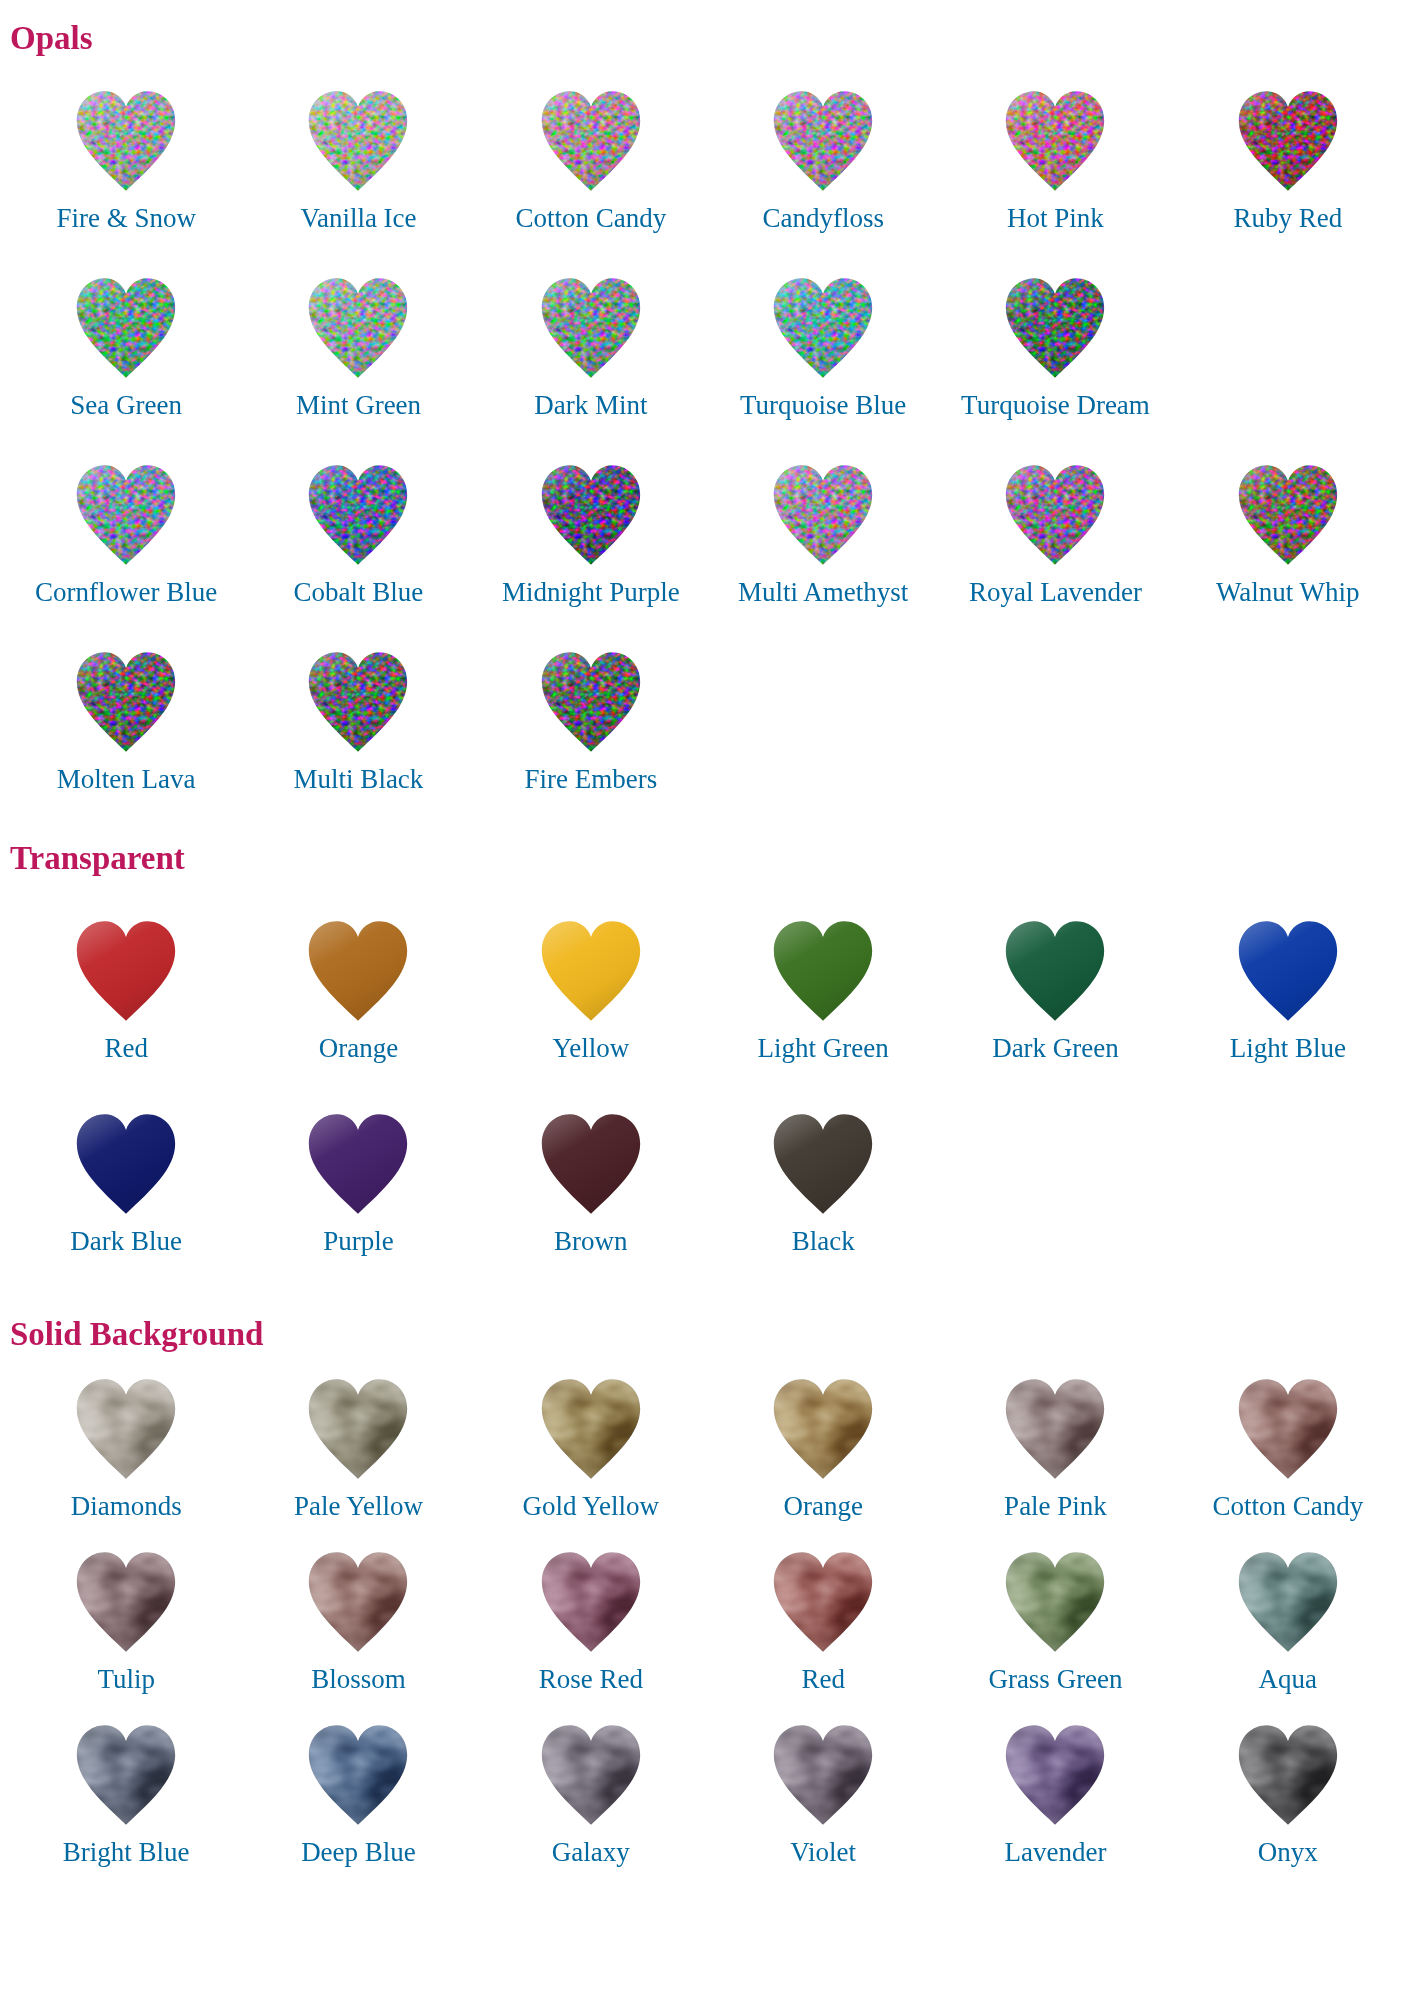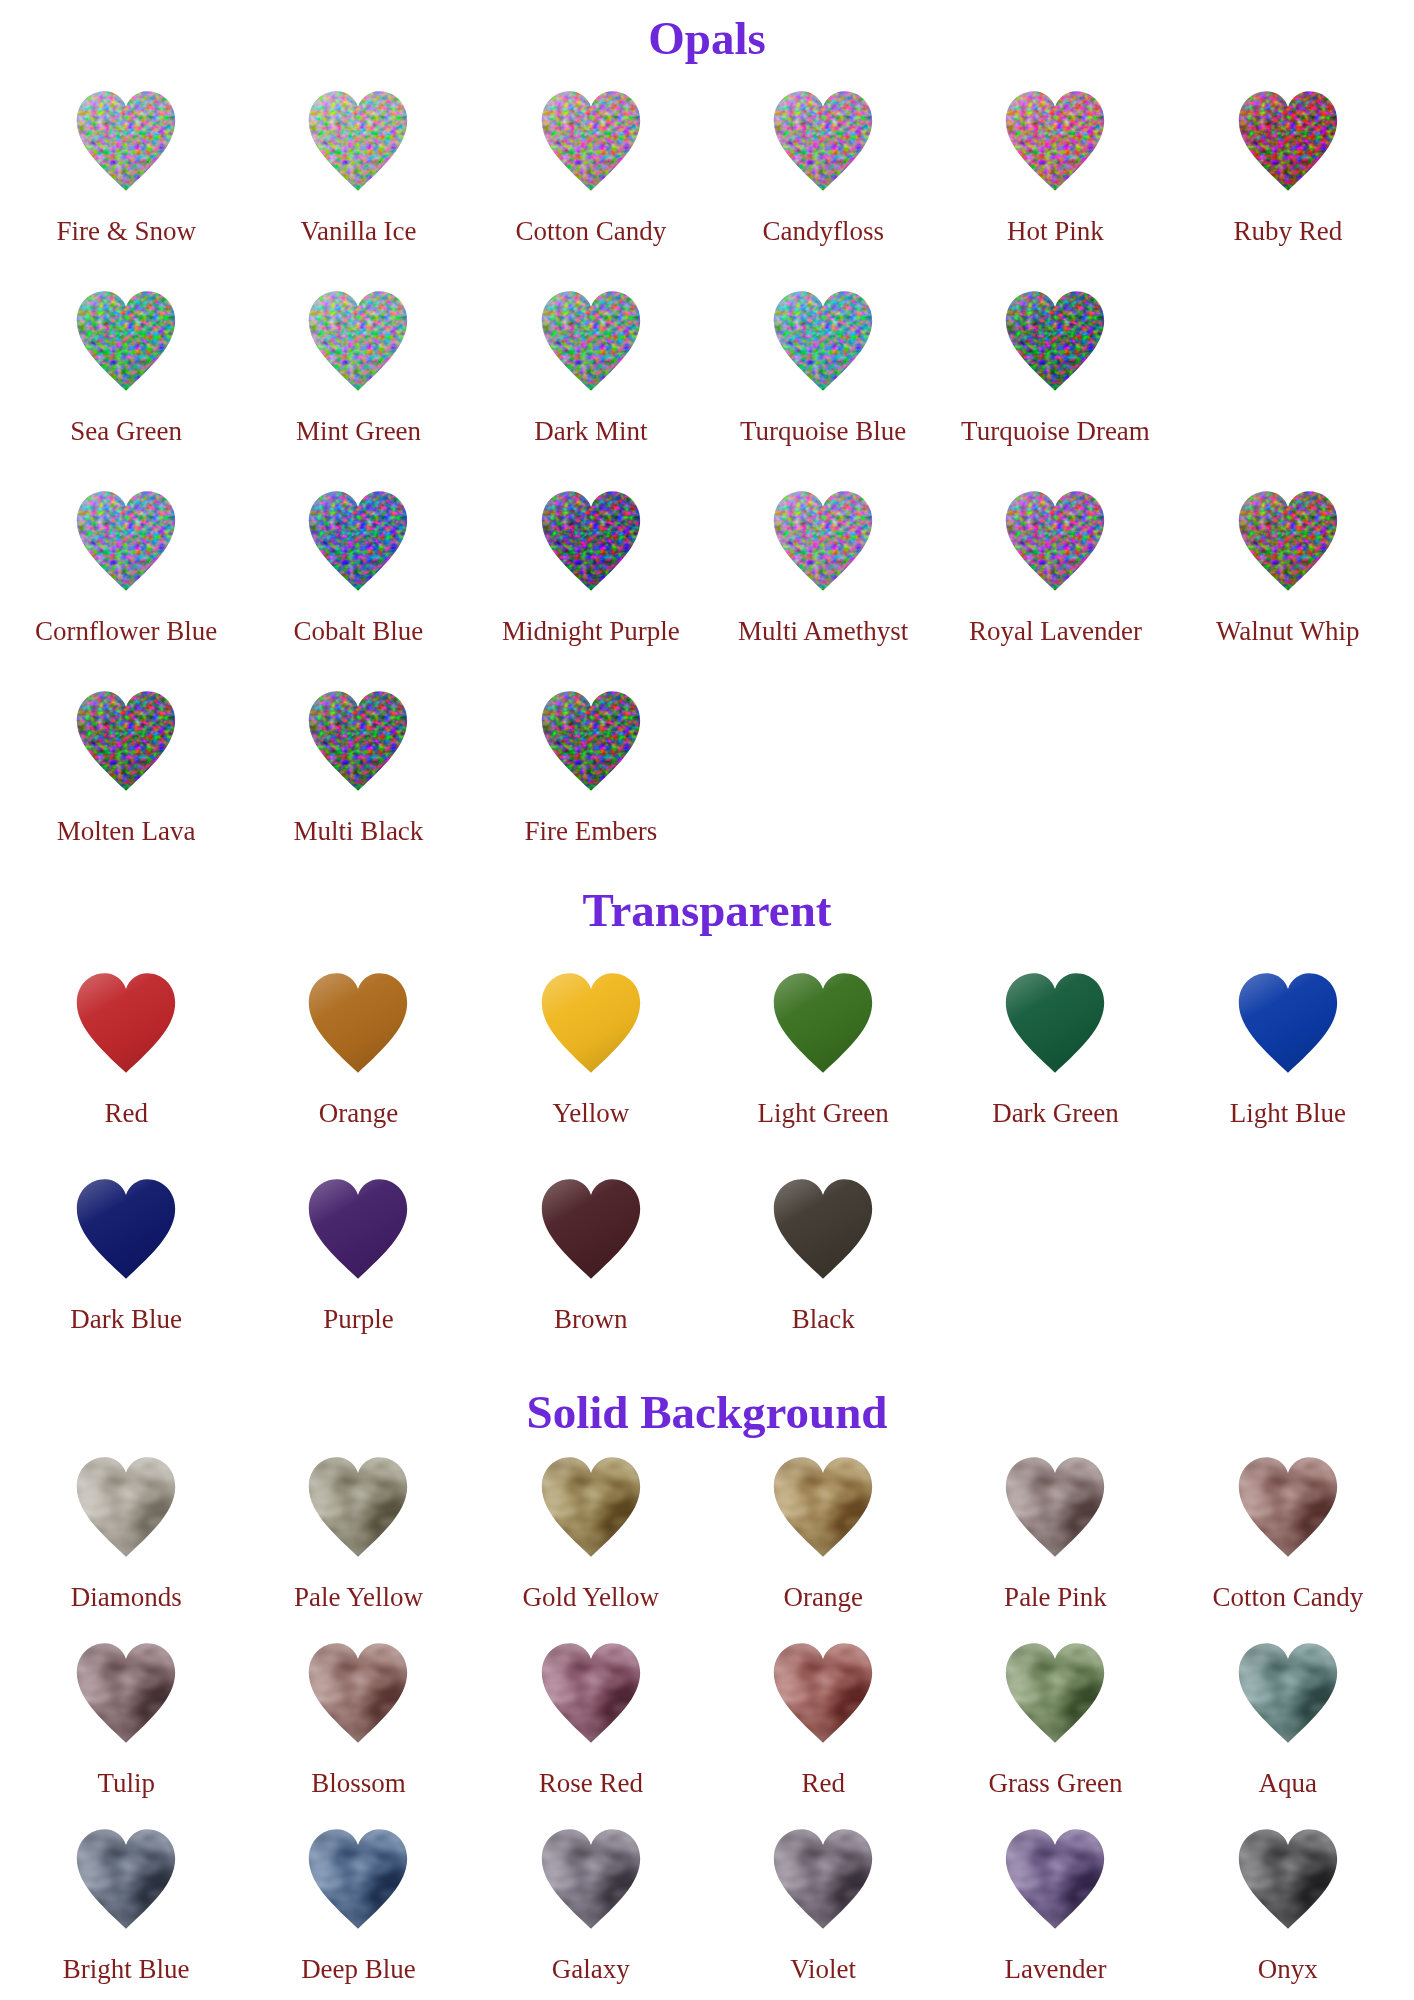--- a/index.html
+++ b/index.html
@@ -2,33 +2,33 @@
 <html><head>
 <meta charset="utf-8">
 <style>
   html,body{margin:0;padding:0;background:#ffffff;}
   body{
     width:1414px;height:2000px;overflow:hidden;
     font-family:"Liberation Serif", serif;color:#151515;
   }
   .chart{padding:14px 10px 0;}
   .section-title{
-    text-align:center;font-weight:700;font-size:47px;line-height:48px;
-    margin:0 0 24px;color:#6d28d9;
+    text-align:left;font-weight:700;font-size:33px;line-height:48px;
+    margin:0 0 24px;color:#be185d;
   }
   .finish-gloss .section-title{margin-top:24px;margin-bottom:34px;}
   .finish-pearl .section-title{margin-top:52px;margin-bottom:16px;}
   .row{display:grid;grid-template-columns:repeat(6,1fr);margin-bottom:38px;}
   .finish-gloss .row{margin-bottom:44px;}
   .finish-pearl .row{margin-bottom:24px;}
   .swatch{display:flex;flex-direction:column;align-items:center;margin:0;}
   .heart{width:118px;height:111px;display:block;}
   .swatch-label{
-    font-size:27px;line-height:33px;margin-top:18px;text-align:left;
-    white-space:nowrap;color:#7f1d1d;
+    font-size:27px;line-height:33px;margin-top:5px;text-align:left;
+    white-space:nowrap;color:#0369a1;
   }
   .defs-holder{position:absolute;width:0;height:0;}
 </style>
 </head>
 <body>
 
 <svg class="defs-holder" aria-hidden="true">
   <defs>
     <linearGradient id="glossGrad" x1="0" y1="0" x2="0.6" y2="1">
       <stop offset="0" stop-color="#ffffff" stop-opacity="0.30"></stop>

